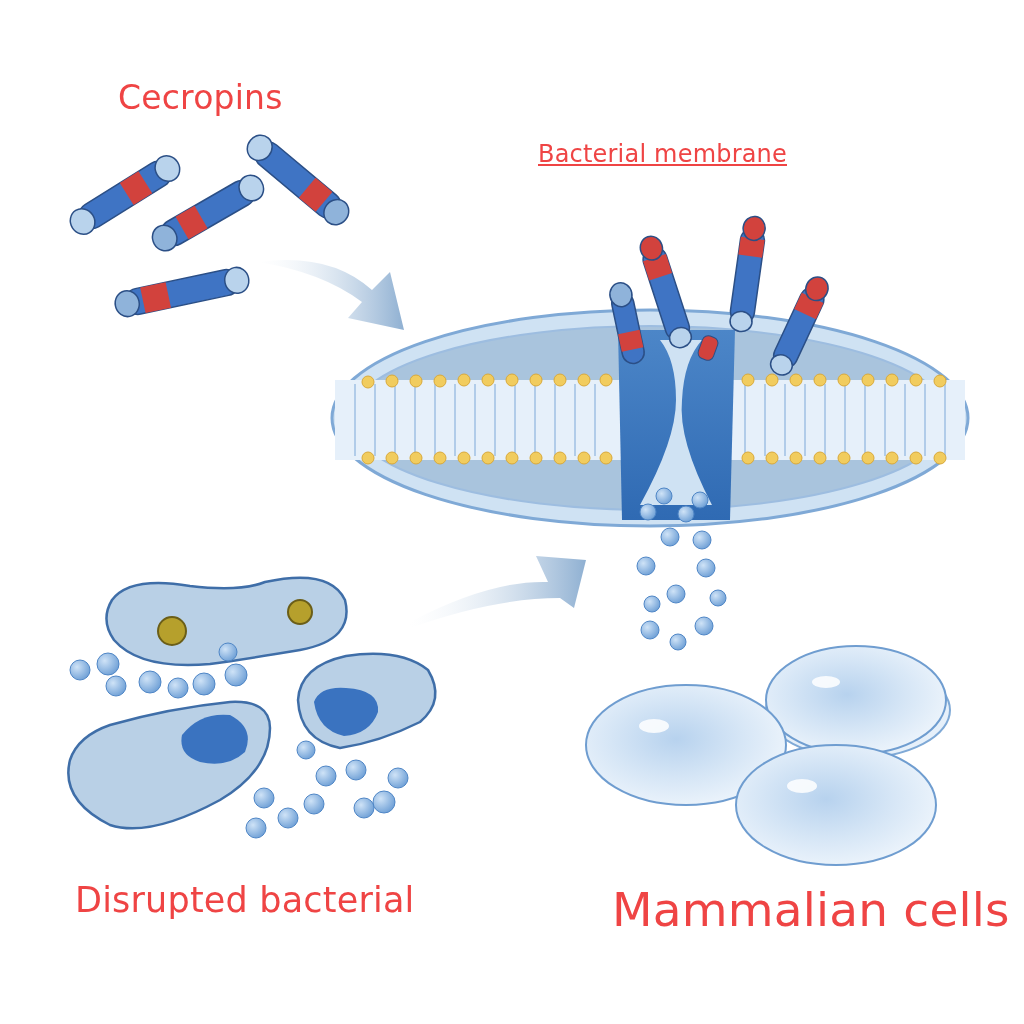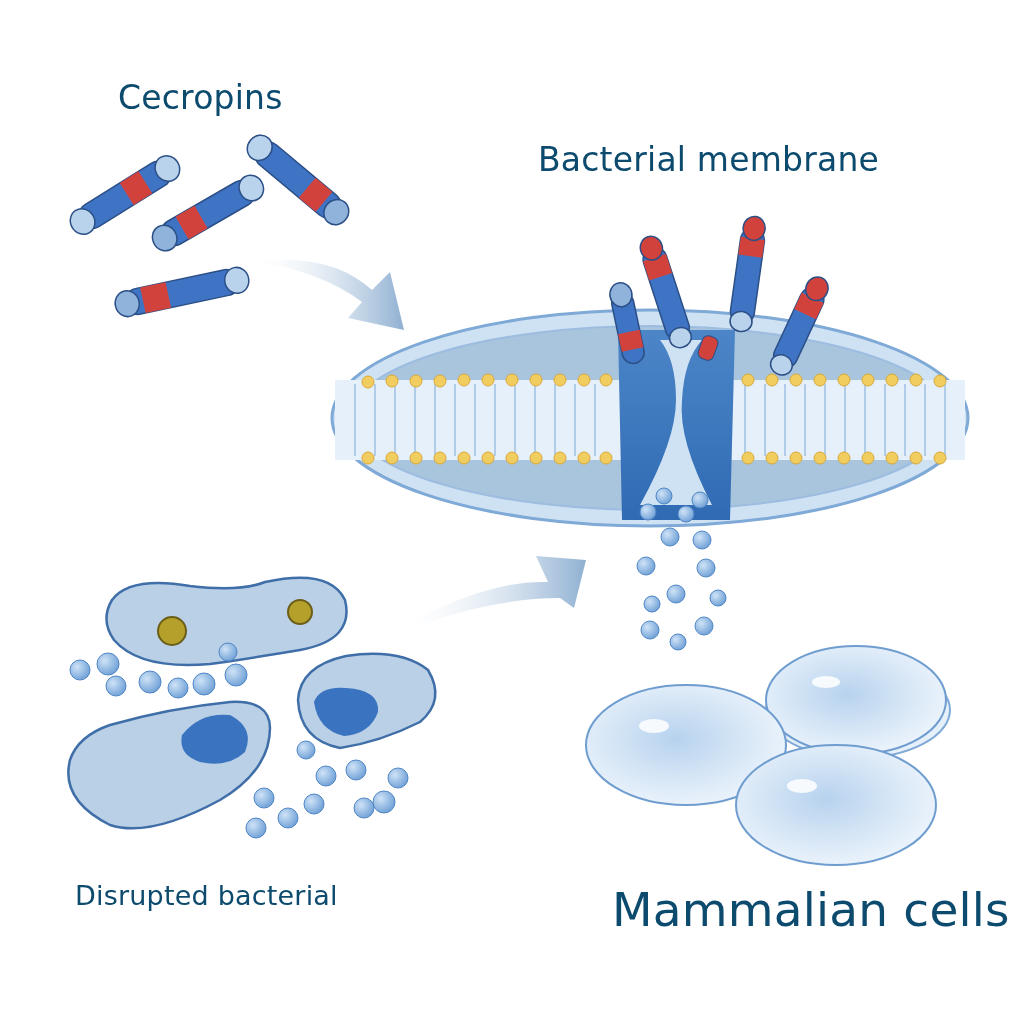--- a/index.html
+++ b/index.html
@@ -1,21 +1,21 @@
 <!DOCTYPE html>
 <html><head>
 <meta charset="utf-8">
 <style>
   html, body { margin:0; padding:0; background:#ffffff; }
   body { width:1024px; height:1024px; position:relative; overflow:hidden;
          font-family:"DejaVu Sans", sans-serif; }
-  .label { position:absolute; color:#0c4a6e; font-size:34px; letter-spacing:0.2px; white-space:nowrap; }
+  .label { position:absolute; color:#ef4444; font-size:34px; letter-spacing:0.2px; white-space:nowrap; }
   #lbl-cecropins { left:118px; top:78px; font-size:33px; }
-  #lbl-membrane { left:538px; top:140px; font-size:33px; }
-  #lbl-disrupted { left:75px; top:880px; font-size:27px;text-align:right; }
+  #lbl-membrane { left:538px; top:140px; font-size:24px;text-decoration:underline; }
+  #lbl-disrupted { left:75px; top:880px; font-size:35px;text-align:right; }
   #lbl-mammalian { left:612px; top:882px; font-size:47px; }
   svg.art { position:absolute; left:0; top:0; }
 </style>
 </head>
 <body>
 
 <div class="label" id="lbl-cecropins">Cecropins</div>
 <div class="label" id="lbl-membrane">Bacterial membrane</div>
 <div class="label" id="lbl-disrupted">Disrupted bacterial</div>
 <div class="label" id="lbl-mammalian">Mammalian cells</div>

